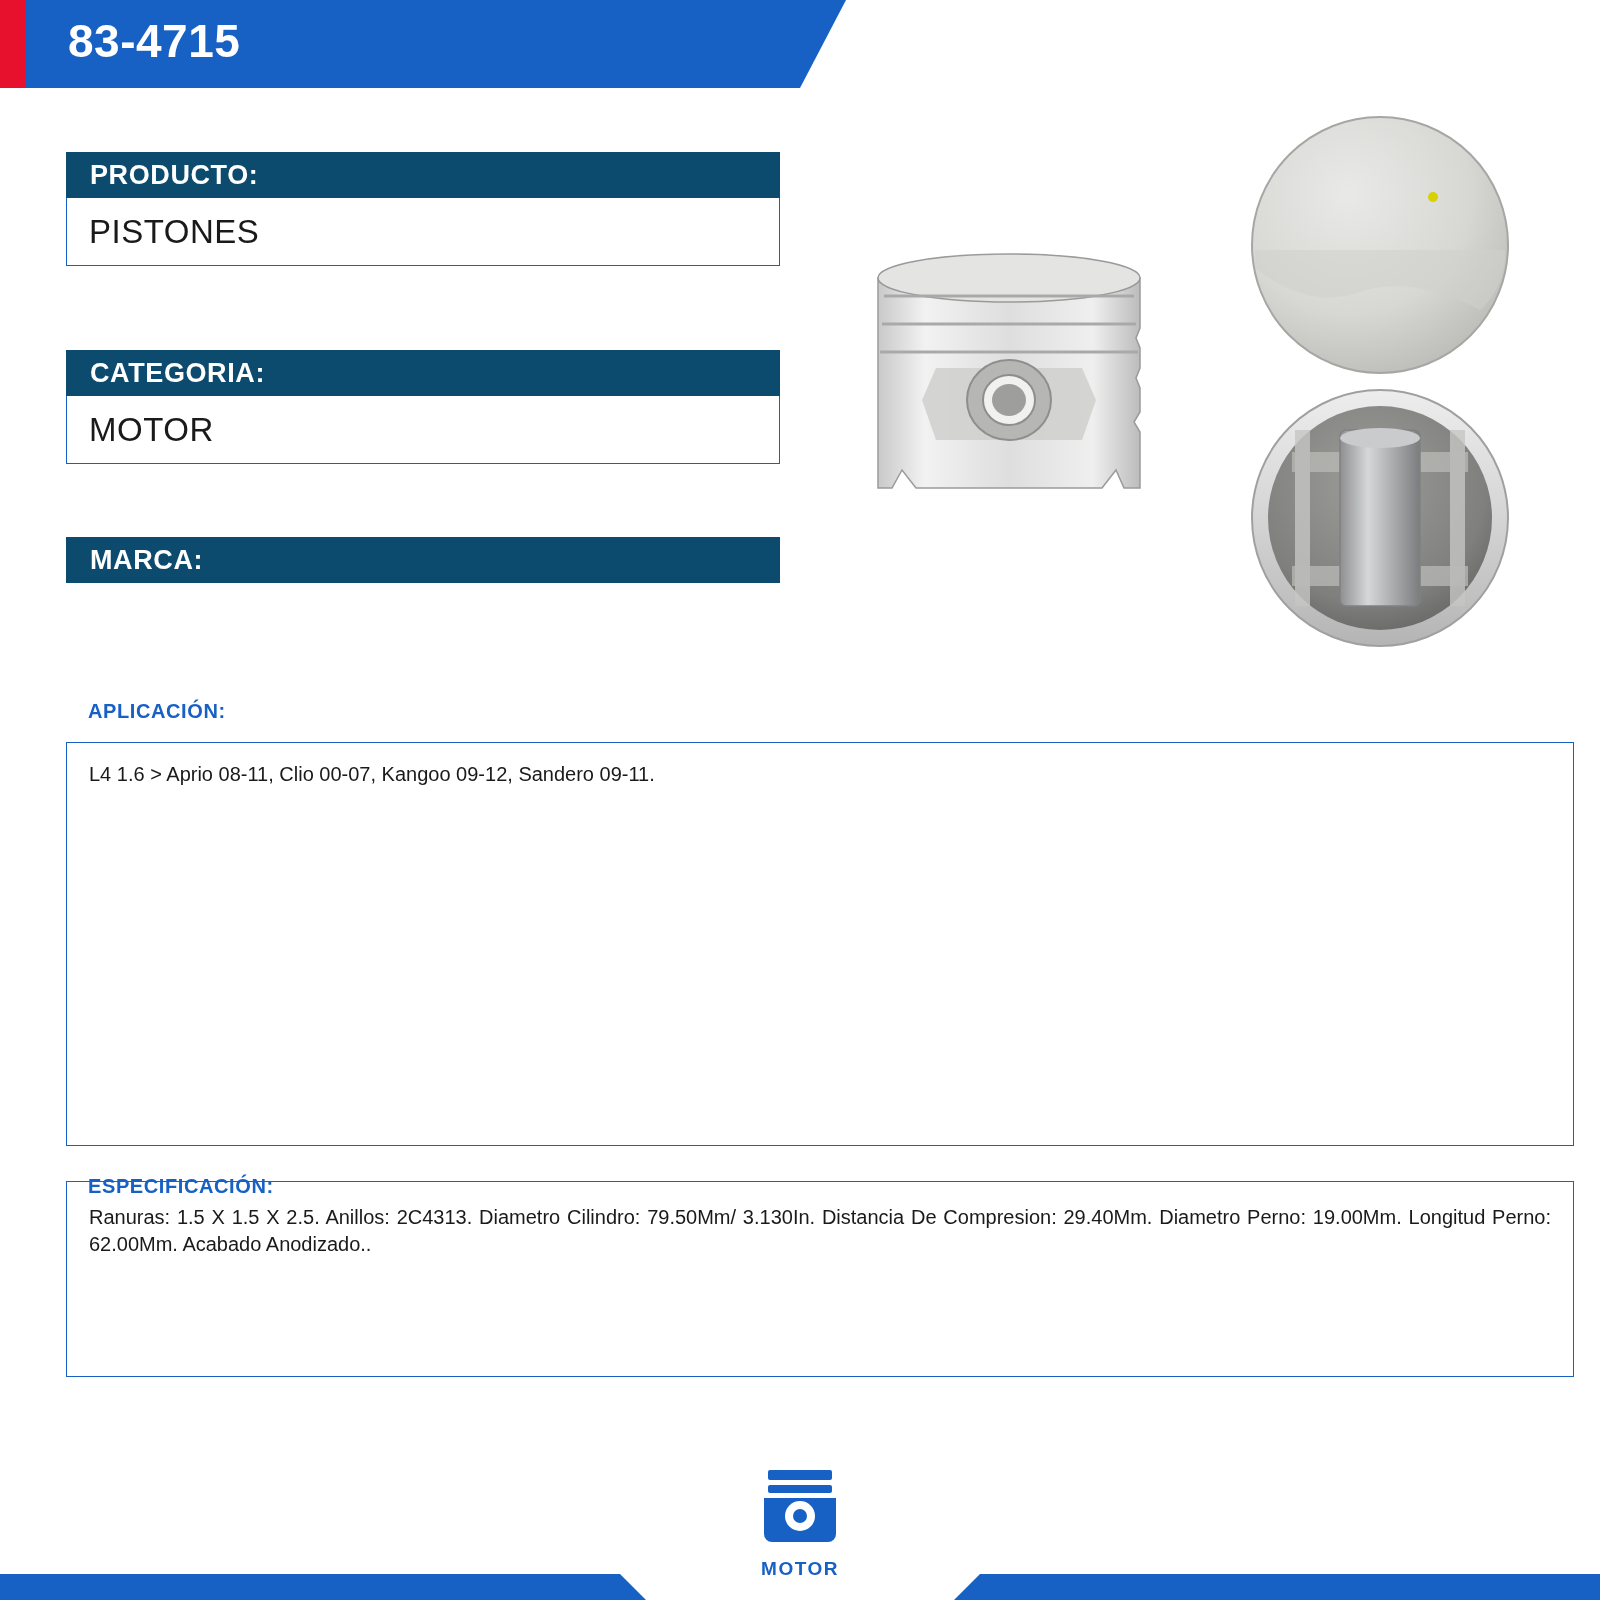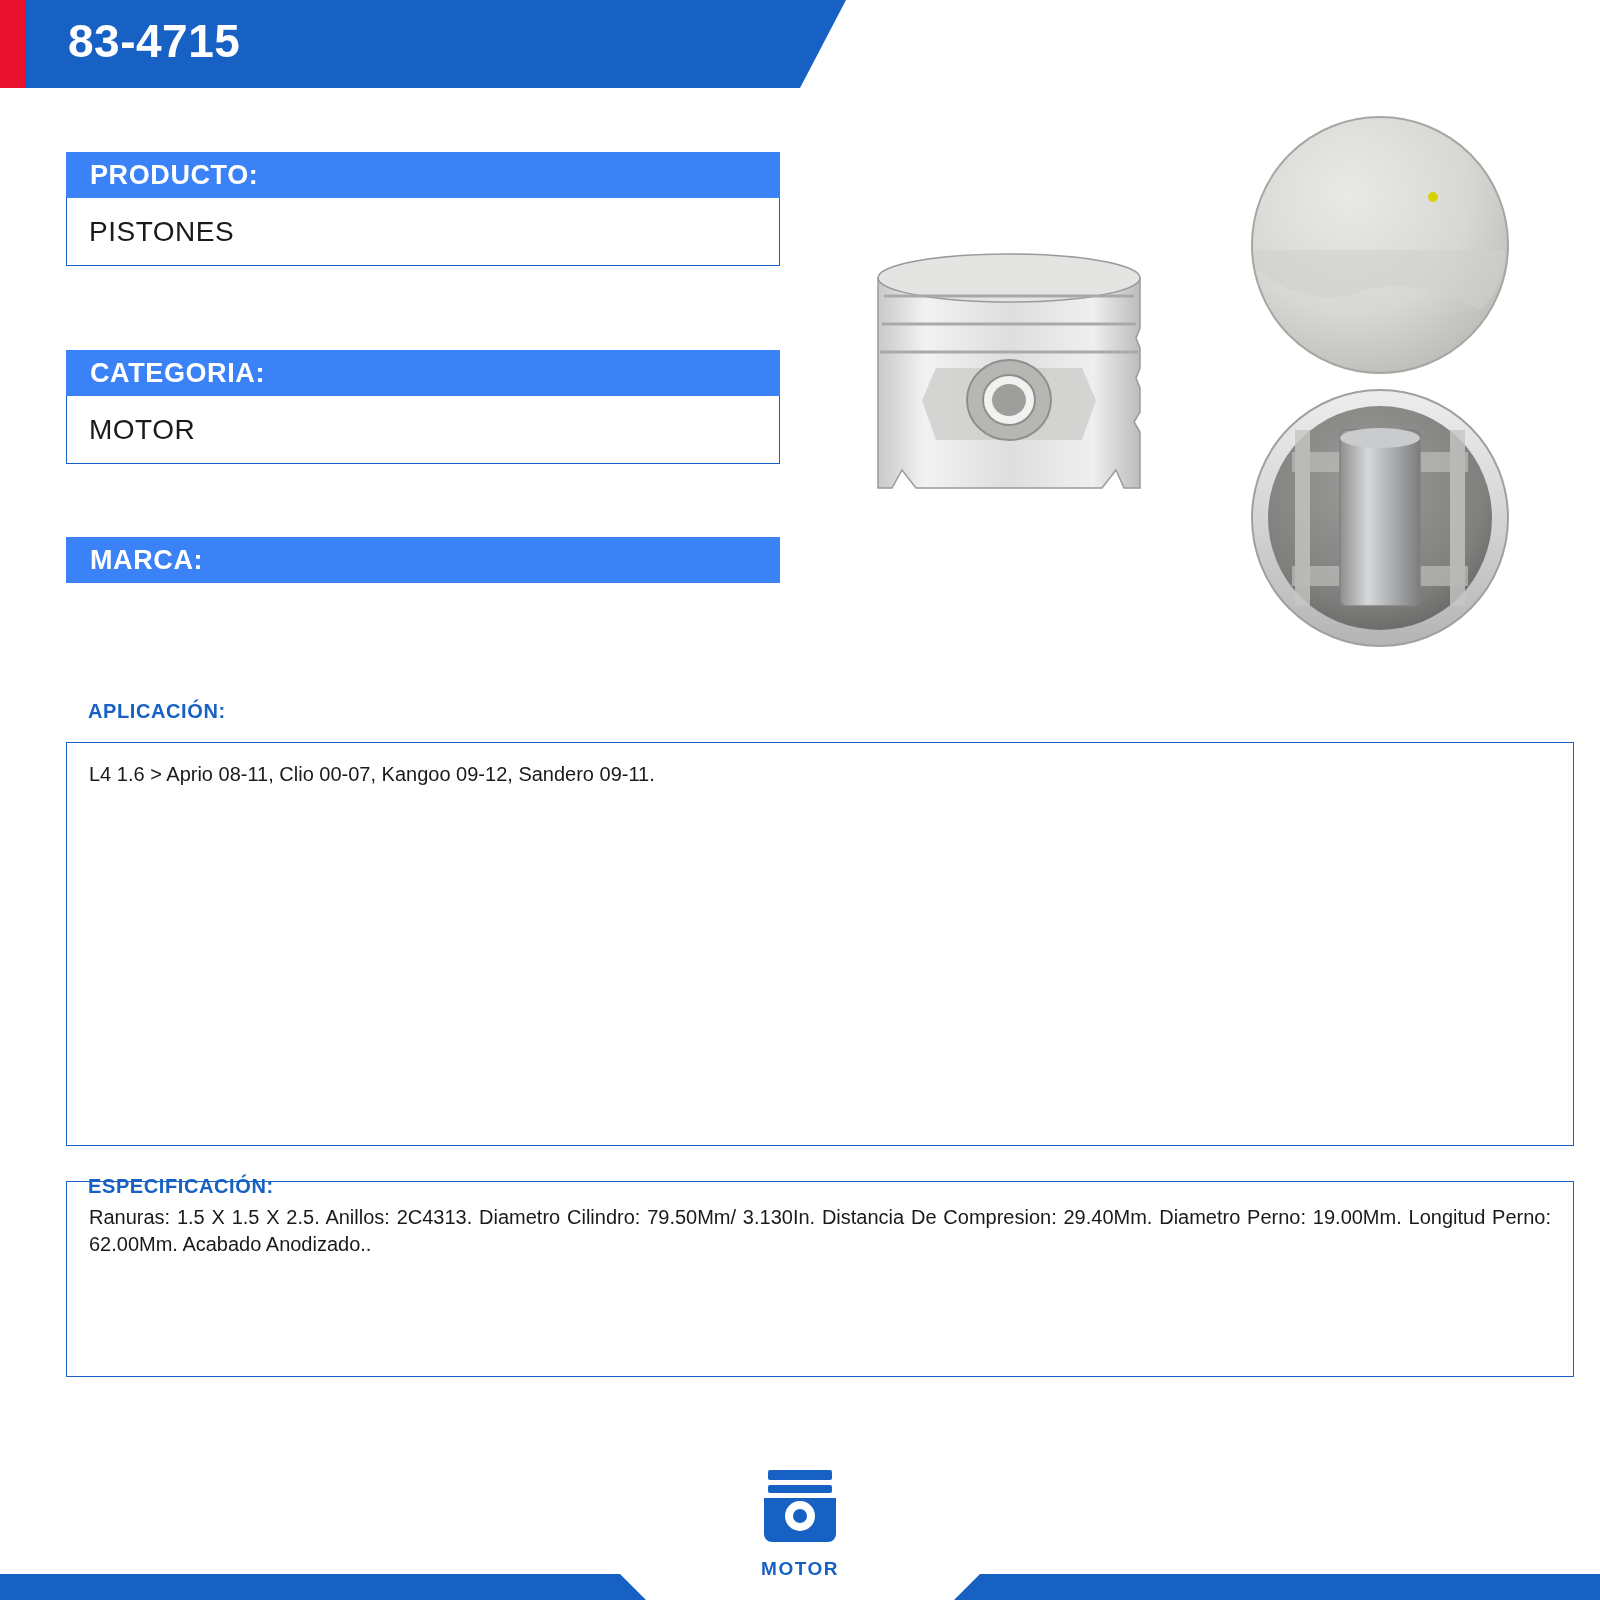--- a/index.html
+++ b/index.html
@@ -58,41 +58,41 @@
     letter-spacing: 0.5px;
   }
 
   
   .info-block {
     position: absolute;
     left: 66px;
     width: 714px;
   }
   .info-label {
-    background: #3b82f6;
+    background: #0c4a6e;
     color: #ffffff;
     font-size: 27px;
     font-weight: bold;
     letter-spacing: 0.6px;
     padding: 10px 0 10px 24px;
     box-sizing: border-box;
     height: 46px;
     line-height: 26px;
   }
   .info-value-box {
     border: 1px solid #1760c4;
     border-top: none;
     box-sizing: border-box;
     height: 68px;
     display: flex;
     align-items: center;
   }
   .info-value {
     color: #1a1a1a;
-    font-size: 28px;
+    font-size: 33px;
     padding-left: 22px;
     letter-spacing: 0.5px;
   }
 
   #block-producto { top: 152px; }
   #block-categoria { top: 350px; }
   #block-marca { top: 537px; }
 
   
   .section-title {

